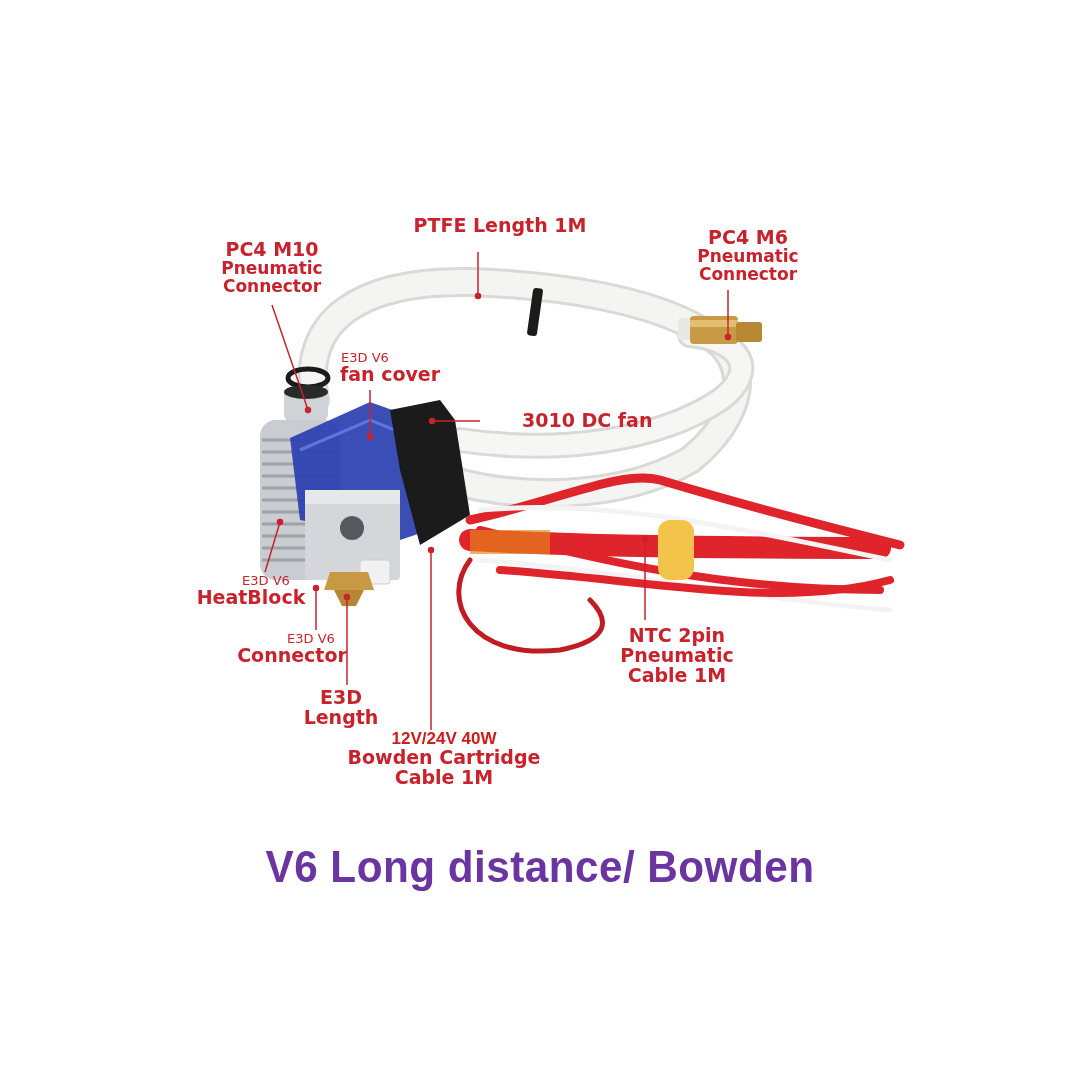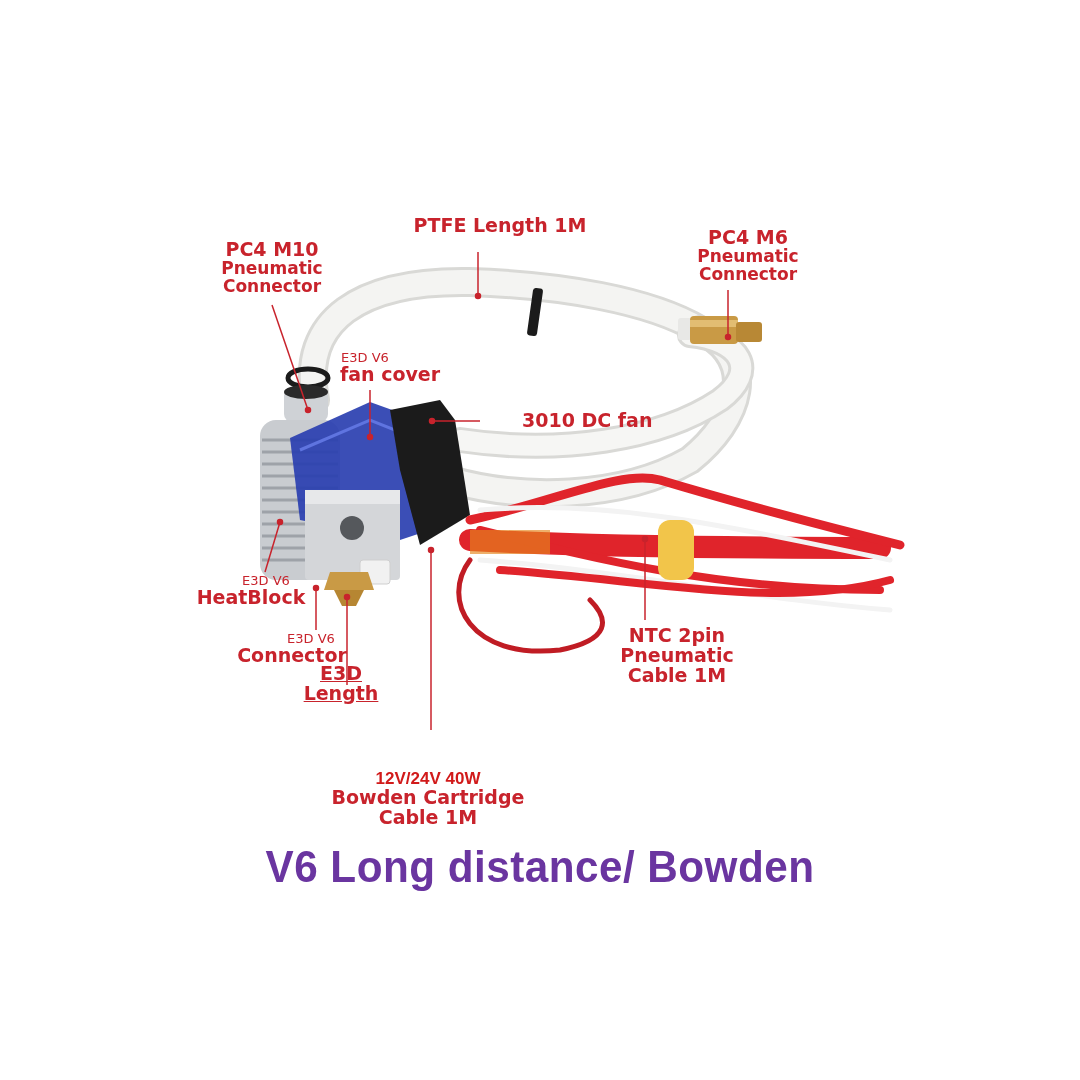--- a/index.html
+++ b/index.html
@@ -144,26 +144,26 @@
   <div class="lbl" style="left:196px;top:574px;width:110px;">
     <span class="sm" style="margin-left:30px;">E3D V6</span>
     <span class="lg">HeatBlock</span>
   </div>
 
   <div class="lbl" style="left:232px;top:632px;width:120px;">
     <span class="sm" style="margin-left:38px;">E3D V6</span>
     <span class="lg">Connector</span>
   </div>
 
-  <div class="lbl" style="left:296px;top:664px;width:90px;text-decoration:underline;">
+  <div class="lbl" style="left:296px;top:688px;width:90px;">
     <span class="lg">E3D</span>
     <span class="lg">Length</span>
   </div>
 
-  <div class="lbl" style="left:328px;top:730px;width:200px;margin-top:40px;">
+  <div class="lbl" style="left:344px;top:730px;width:200px;">
     <span class="md" style="font-family:'Liberation Sans',sans-serif;color:#d11a1a;">12V/24V 40W</span>
     <span class="lg">Bowden Cartridge</span>
     <span class="lg">Cable 1M</span>
   </div>
 
   <div class="lbl" style="left:612px;top:626px;width:130px;">
     <span class="lg" style="text-align:center;">NTC 2pin</span>
     <span class="lg">Pneumatic</span>
     <span class="lg">Cable 1M</span>
   </div>

